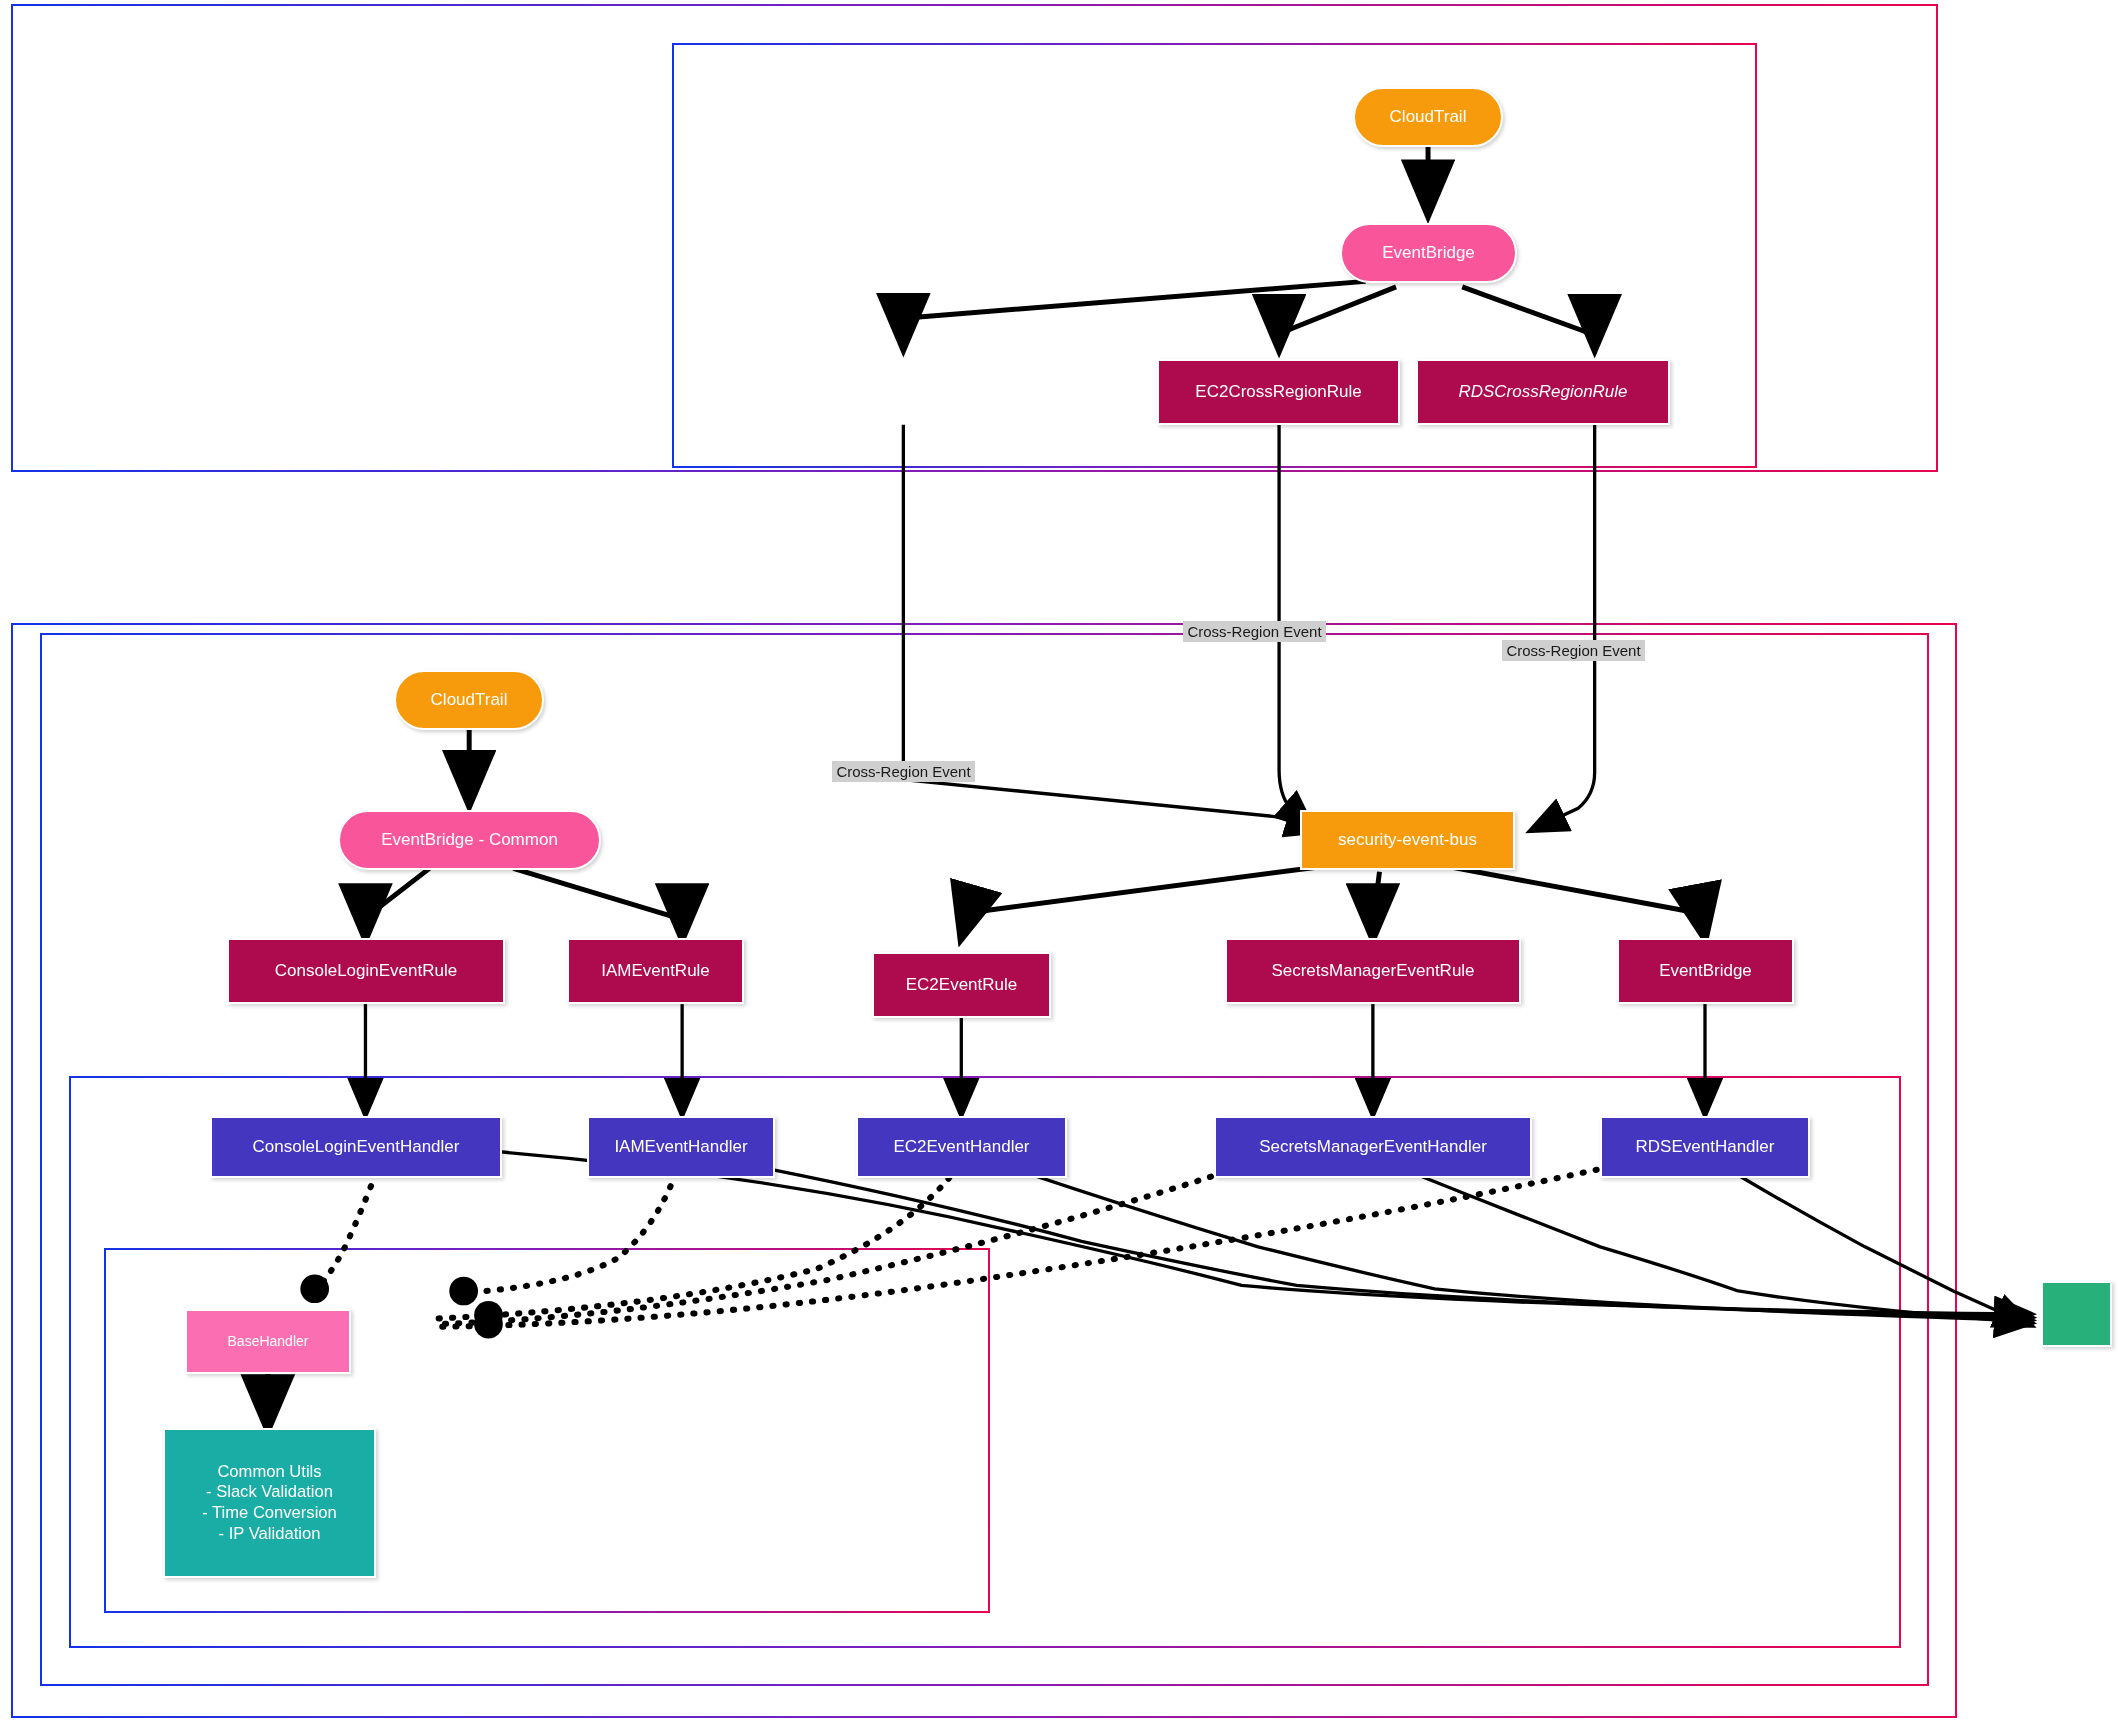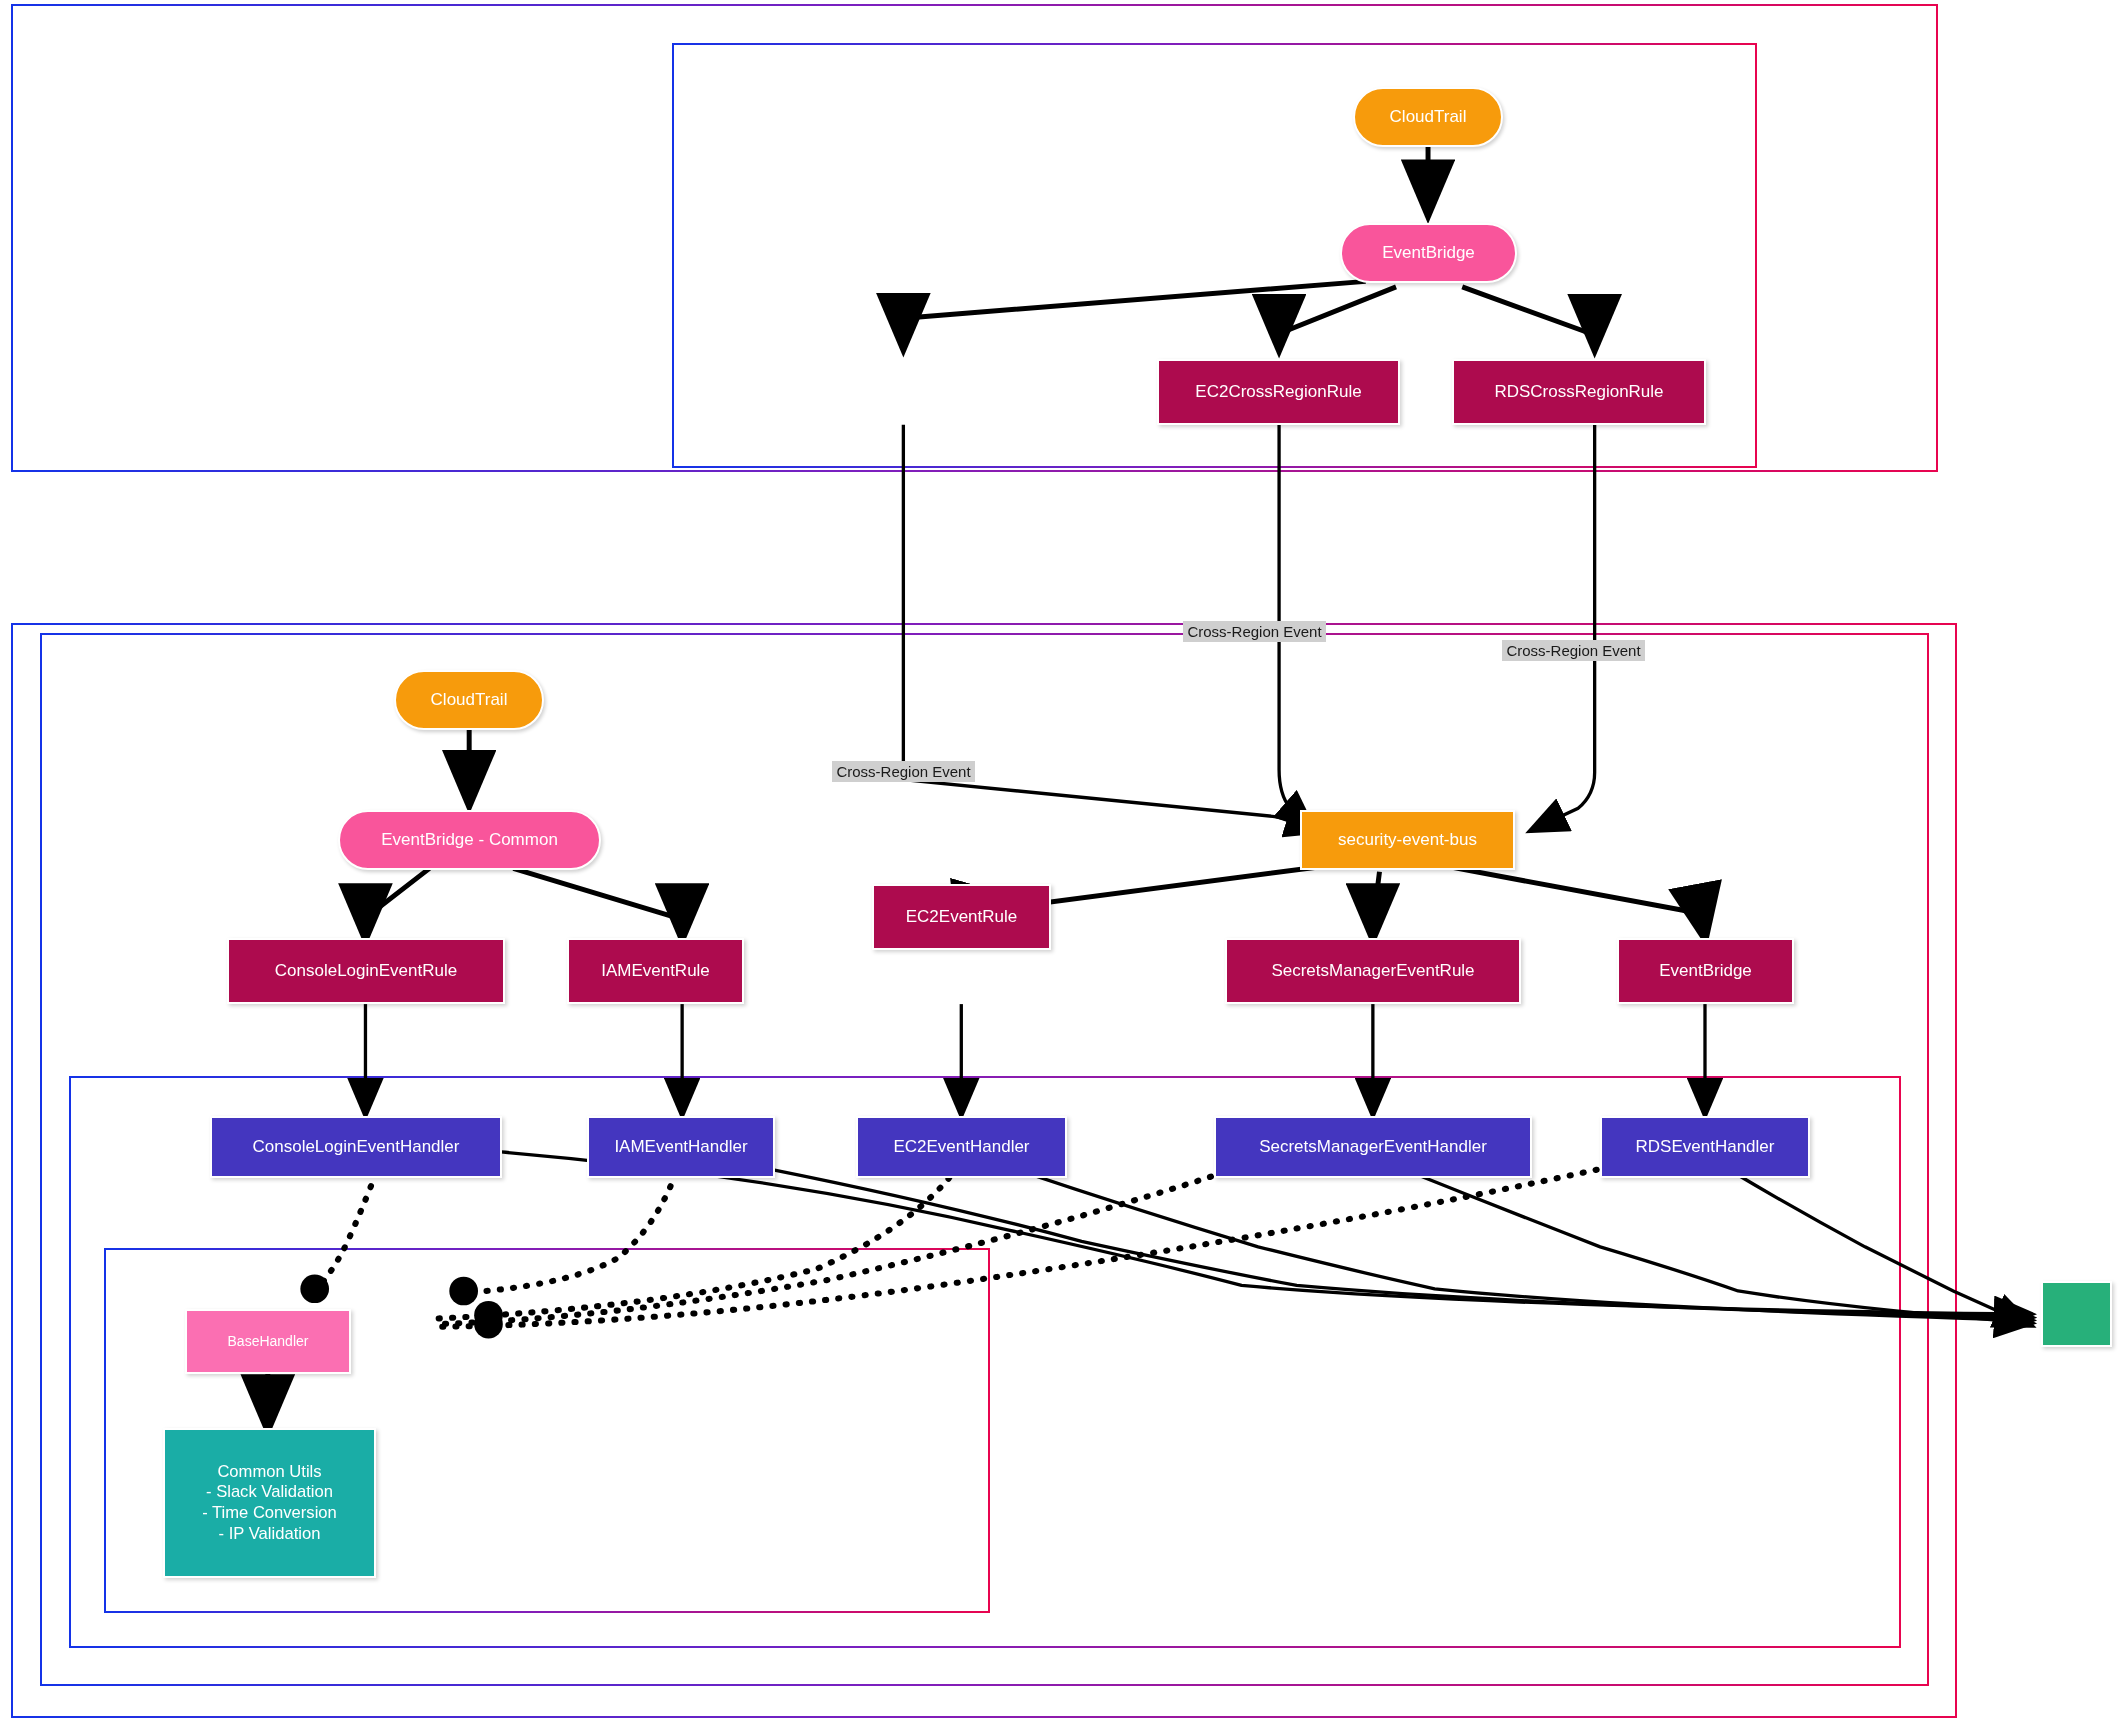--- a/index.html
+++ b/index.html
@@ -126,37 +126,37 @@
     <path class="ln" d="M3130,2118 Q3250,2190 3380,2260 Q3470,2305 3540,2340 Q3610,2372 3680,2402" marker-end="url(#ah)"></path>
   </svg>
 
   <div class="node n-cloudtrail" style="left:1353px;top:87px;width:150px;height:60px;">CloudTrail</div>
 
   <div class="node n-eventbridge" style="left:1340px;top:223px;width:177px;height:60px;">EventBridge</div>
 
 
   <div class="node n-rule" style="left:1157px;top:359px;width:243px;height:66px;">EC2CrossRegionRule</div>
 
-  <div class="node n-rule" style="left:1452px;top:359px;width:254px;height:66px;">RDSCrossRegionRule</div>
+  <div class="node n-rule" style="left:1416px;top:359px;width:254px;height:66px;font-style:italic;">RDSCrossRegionRule</div>
 
   <div class="edgelabel" style="left:1183px;top:621px;">Cross-Region Event</div>
   <div class="edgelabel" style="left:1502px;top:640px;">Cross-Region Event</div>
   <div class="edgelabel" style="left:832px;top:761px;">Cross-Region Event</div>
 
   <div class="node n-cloudtrail" style="left:394px;top:670px;width:150px;height:60px;">CloudTrail</div>
 
   <div class="node n-eventbridge" style="left:338px;top:810px;width:263px;height:60px;">EventBridge - Common</div>
 
   <div class="node n-bus" style="left:1300px;top:810px;width:215px;height:60px;">security-event-bus</div>
 
   <div class="node n-rule" style="left:227px;top:938px;width:278px;height:66px;">ConsoleLoginEventRule</div>
 
   <div class="node n-rule" style="left:567px;top:938px;width:177px;height:66px;">IAMEventRule</div>
 
-  <div class="node n-rule" style="left:872px;top:884px;width:179px;height:66px;">EC2EventRule</div>
+  <div class="node n-rule" style="left:872px;top:952px;width:179px;height:66px;">EC2EventRule</div>
 
   <div class="node n-rule" style="left:1225px;top:938px;width:296px;height:66px;">SecretsManagerEventRule</div>
 
   <div class="node n-rule" style="left:1617px;top:938px;width:177px;height:66px;">EventBridge</div>
 
   <div class="node n-handler" style="left:210px;top:1116px;width:292px;height:62px;">ConsoleLoginEventHandler</div>
 
   <div class="node n-handler" style="left:587px;top:1116px;width:188px;height:62px;">IAMEventHandler</div>
 
   <div class="node n-handler" style="left:856px;top:1116px;width:211px;height:62px;">EC2EventHandler</div>

